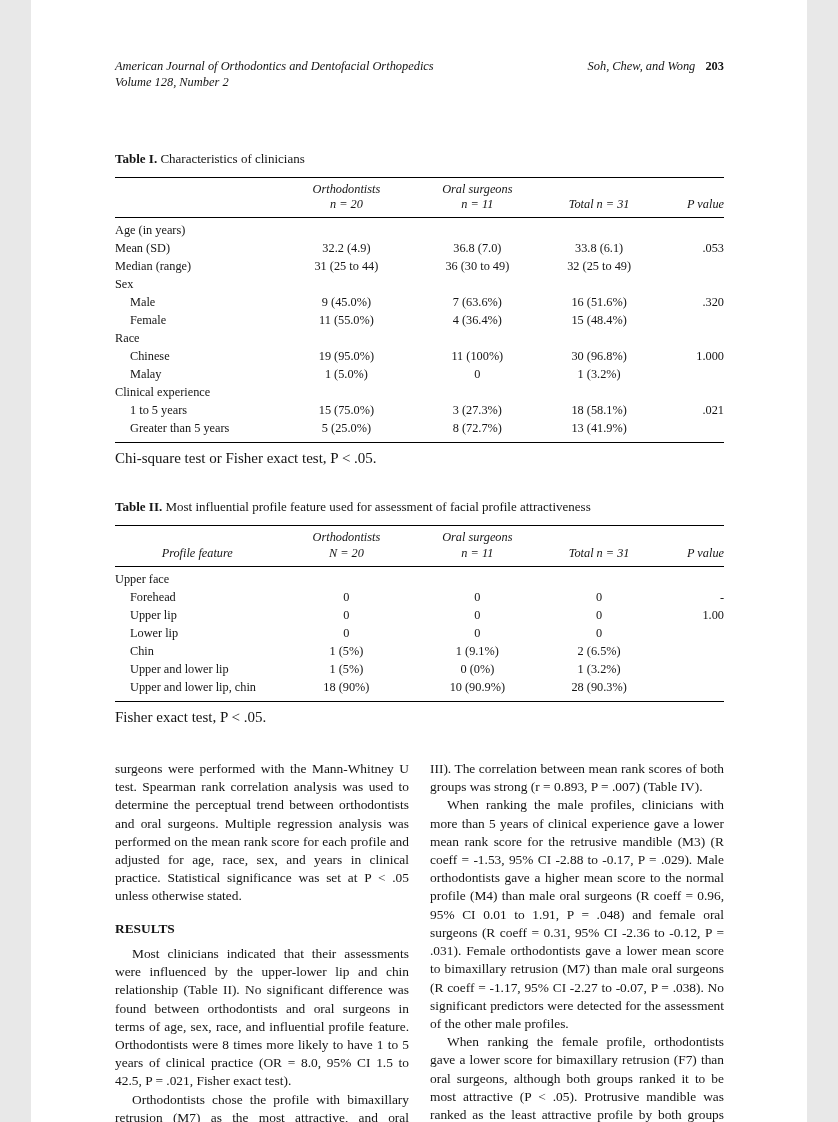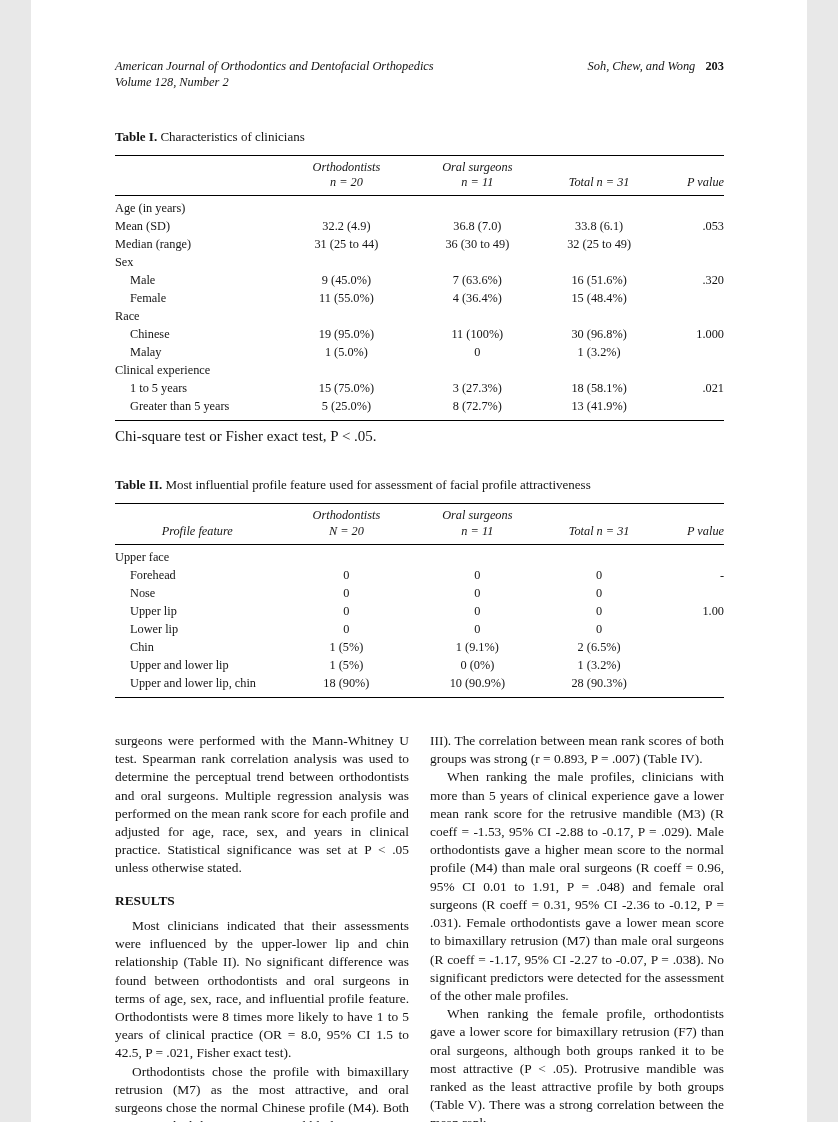--- a/index.html
+++ b/index.html
@@ -15,21 +15,21 @@
     overflow:hidden;
   }
   
   .header { display:flex; justify-content:space-between; align-items:flex-start; font-size:12.4px; line-height:1.32; }
   .header .left { font-style:italic; }
   .header .right { text-align:center; white-space:nowrap; }
   .authors { font-style:italic; }
   .page-num { font-style:normal; font-weight:bold; margin-left:7px; }
 
   
-  .table-block { margin-top:38px; }
+  .table-block { margin-top:60px; }
   .table-block.second { margin-top:32px; }
   .table-caption { font-size:13px; margin:0 0 10px 0; }
   .table-caption .tlabel { font-weight:bold; }
   table.data-table { width:100%; border-collapse:collapse; font-size:12.3px; border-bottom:1.3px solid #000; }
   table.data-table thead th {
     font-style:italic; font-weight:normal;
     border-top:1.3px solid #000; border-bottom:1.3px solid #000;
     padding:4px 0 5px; vertical-align:bottom; line-height:1.25;
   }
   table.data-table tbody td { padding:1px 0; line-height:1.3; vertical-align:top; }
@@ -220,27 +220,20 @@
             <td class="c-p"></td>
           </tr>
           <tr>
             <td class="c-label ind">Forehead</td>
             <td class="c-val">0</td>
             <td class="c-val">0</td>
             <td class="c-val">0</td>
             <td class="c-p">-</td>
           </tr>
           <tr>
-            <td class="c-label ind">Nose</td>
-            <td class="c-val">0</td>
-            <td class="c-val">0</td>
-            <td class="c-val">0</td>
-            <td class="c-p"></td>
-          </tr>
-          <tr>
             <td class="c-label ind">Upper lip</td>
             <td class="c-val">0</td>
             <td class="c-val">0</td>
             <td class="c-val">0</td>
             <td class="c-p">1.00</td>
           </tr>
           <tr>
             <td class="c-label ind">Lower lip</td>
             <td class="c-val">0</td>
             <td class="c-val">0</td>
@@ -263,20 +256,21 @@
           </tr>
           <tr>
             <td class="c-label ind">Upper and lower lip, chin</td>
             <td class="c-val">18 (90%)</td>
             <td class="c-val">10 (90.9%)</td>
             <td class="c-val">28 (90.3%)</td>
             <td class="c-p"></td>
           </tr>
         </tbody>
     </table>
+    <p class="footnote">Fisher exact test, P &lt; .05.</p>
   </div>
 
   <div class="body-cols">
     <div class="body-col">
       <p class="para">surgeons were performed with the Mann-Whitney U test. Spearman rank correlation analysis was used to determine the perceptual trend between orthodontists and oral surgeons. Multiple regression analysis was performed on the mean rank score for each profile and adjusted for age, race, sex, and years in clinical practice. Statistical significance was set at P &lt; .05 unless otherwise stated.</p>
       <h3 class="results-heading">RESULTS</h3>
       <p class="para indent">Most clinicians indicated that their assessments were influenced by the upper-lower lip and chin relationship (Table II). No significant difference was found between orthodontists and oral surgeons in terms of age, sex, race, and influential profile feature. Orthodontists were 8 times more likely to have 1 to 5 years of clinical practice (OR = 8.0, 95% CI 1.5 to 42.5, P = .021, Fisher exact test).</p>
       <p class="para indent">Orthodontists chose the profile with bimaxillary retrusion (M7) as the most attractive, and oral surgeons chose the normal Chinese profile (M4). Both groups ranked the protrusive mandible least attractive (Table</p>
     </div>
     <div class="body-col">

